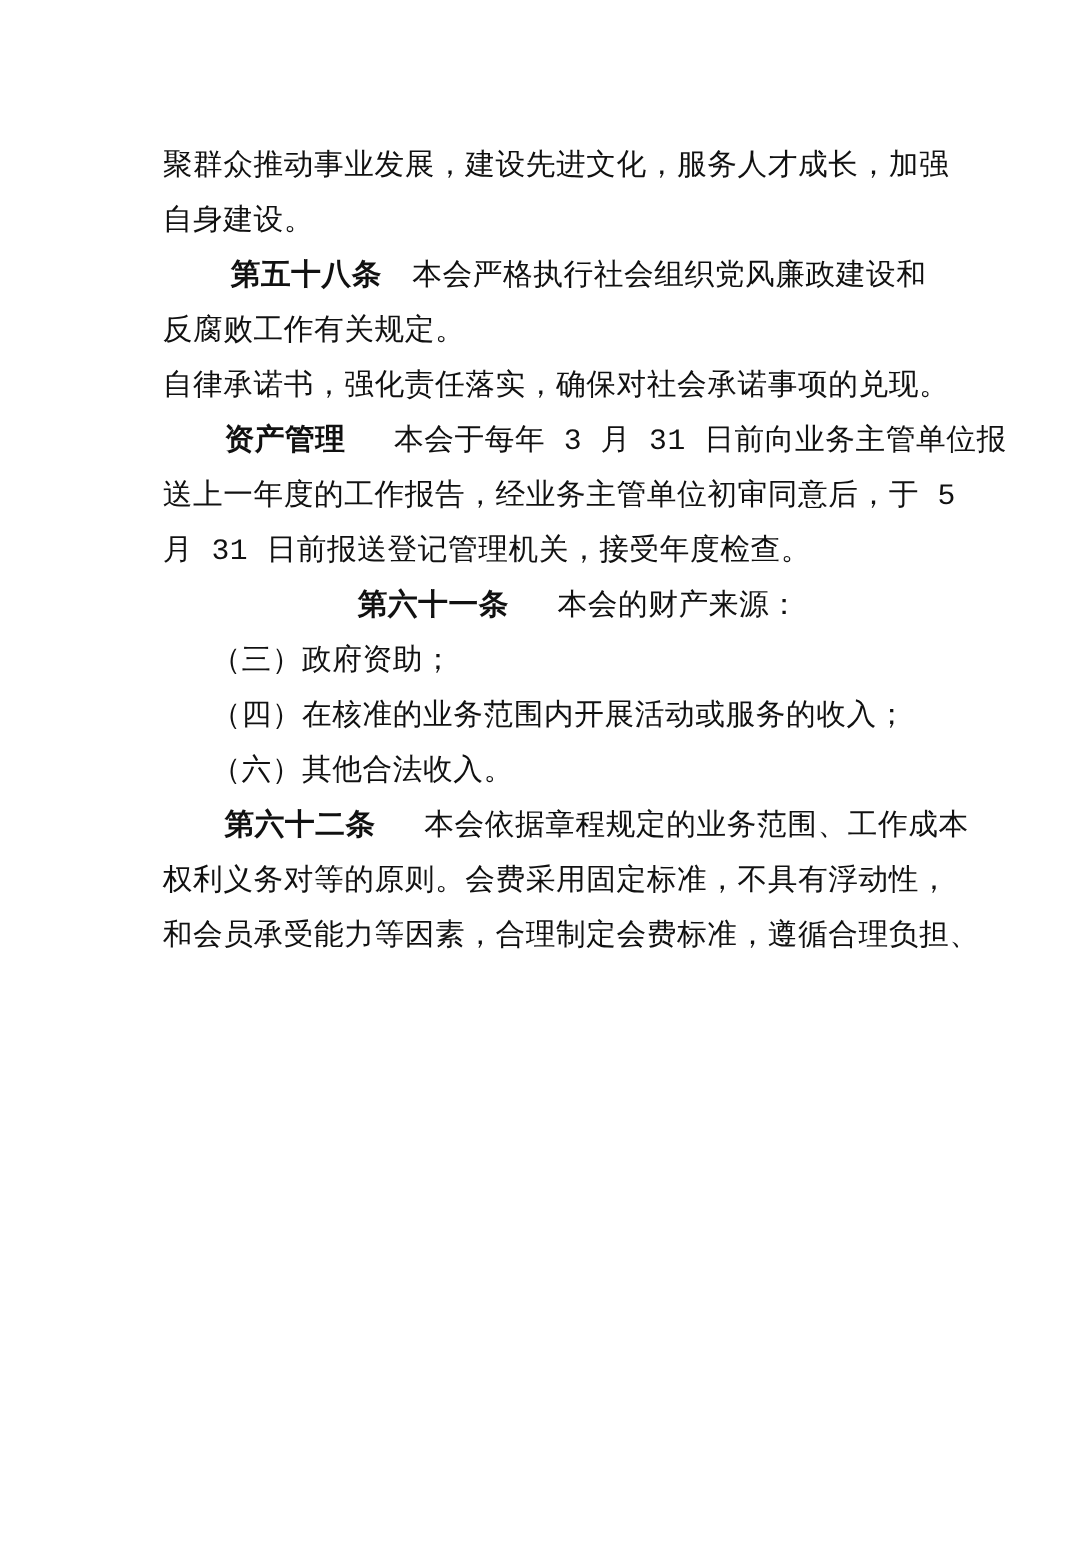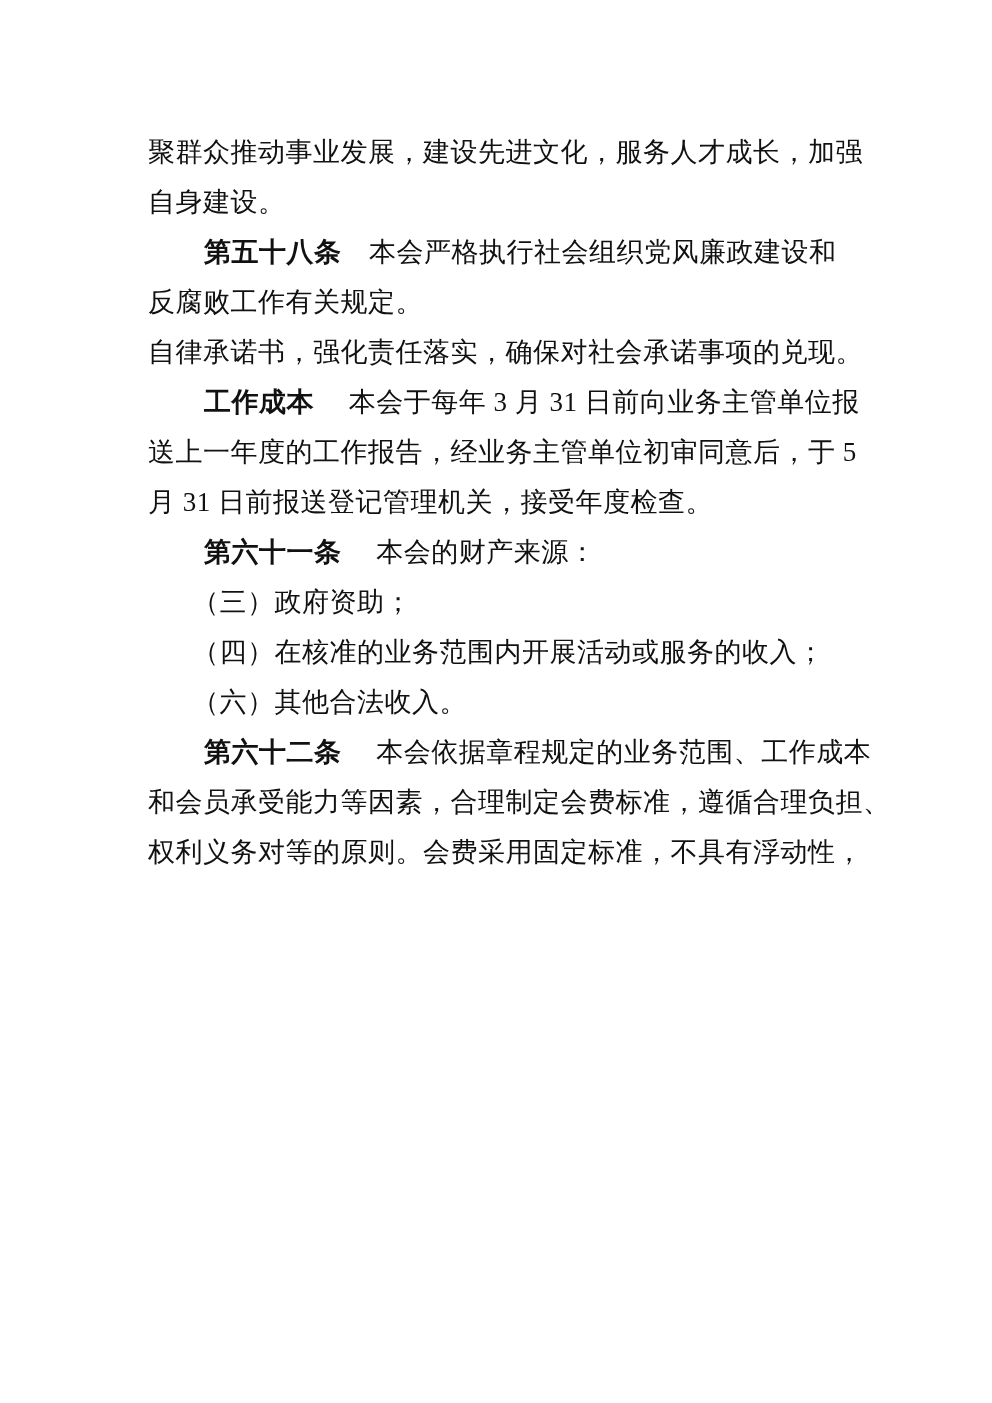--- a/index.html
+++ b/index.html
@@ -6,36 +6,36 @@
     margin: 0;
     padding: 0;
     background: #ffffff;
   }
   .page {
     position: relative;
     width: 992px;
     height: 1174px;
     background: #ffffff;
     overflow: hidden;
-    font-family: Liberation Serif, serif;
+    font-family: Liberation Mono, monospace;
     color: #111111;
   }
   .content {
     position: absolute;
     left: 148px;
     top: 127px;
     width: 700px;
     font-size: 27px;
     line-height: 50px;
   }
   .line {
     white-space: pre;
     letter-spacing: 0.5px;
   }
-  .indent { padding-left: 56px; }
+  .indent { padding-left: 56px; text-align: center; }
   .list-indent { padding-left: 44px; }
   .term { font-weight: bold; }
   .heading {
     margin-top: 45px;
     margin-bottom: 57px;
     text-align: center;
     font-weight: bold;
     font-size: 29px;
     line-height: 50px;
     white-space: pre;
@@ -69,33 +69,33 @@
   <div class="content">
 
     <div class="line">聚群众推动事业发展，建设先进文化，服务人才成长，加强</div>
     <div class="line">自身建设。</div>
 
     <div class="line indent"><b class="term">第五十八条</b><span>　本会严格执行社会组织党风廉政建设和</span></div>
     <div class="line">反腐败工作有关规定。</div>
 
     <div class="line">自律承诺书，强化责任落实，确保对社会承诺事项的兑现。</div>
 
-    <div class="line indent"><b class="term">工作成本</b><span>　 本会于每年 3 月 31 日前向业务主管单位报</span></div>
+    <div class="line indent"><b class="term">资产管理</b><span>　 本会于每年 3 月 31 日前向业务主管单位报</span></div>
     <div class="line">送上一年度的工作报告，经业务主管单位初审同意后，于 5</div>
     <div class="line">月 31 日前报送登记管理机关，接受年度检查。</div>
 
 
     <div class="line indent"><b class="term">第六十一条</b><span>　 本会的财产来源：</span></div>
     <div class="line list-indent">（三）政府资助；</div>
     <div class="line list-indent">（四）在核准的业务范围内开展活动或服务的收入；</div>
     <div class="line list-indent">（六）其他合法收入。</div>
 
     <div class="line indent"><b class="term">第六十二条</b><span>　 本会依据章程规定的业务范围、工作成本</span></div>
+    <div class="line">权利义务对等的原则。会费采用固定标准，不具有浮动性，</div>
     <div class="line">和会员承受能力等因素，合理制定会费标准，遵循合理负担、</div>
-    <div class="line">权利义务对等的原则。会费采用固定标准，不具有浮动性，</div>
 
   </div>
 
   <div class="watermark">
     <span class="wm-icon">
       <svg width="50" height="48" viewBox="0 0 50 48" xmlns="http://www.w3.org/2000/svg">
 
         <ellipse cx="14" cy="13" rx="12.5" ry="10.5" fill="#ffffff" stroke="#c6c6c6" stroke-width="1.5"></ellipse>
         <path d="M7 21 L4 27 L12 23 Z" fill="#ffffff" stroke="#c6c6c6" stroke-width="1.2" stroke-linejoin="round"></path>
         <circle cx="9.5" cy="11" r="1.6" fill="#c6c6c6"></circle>

